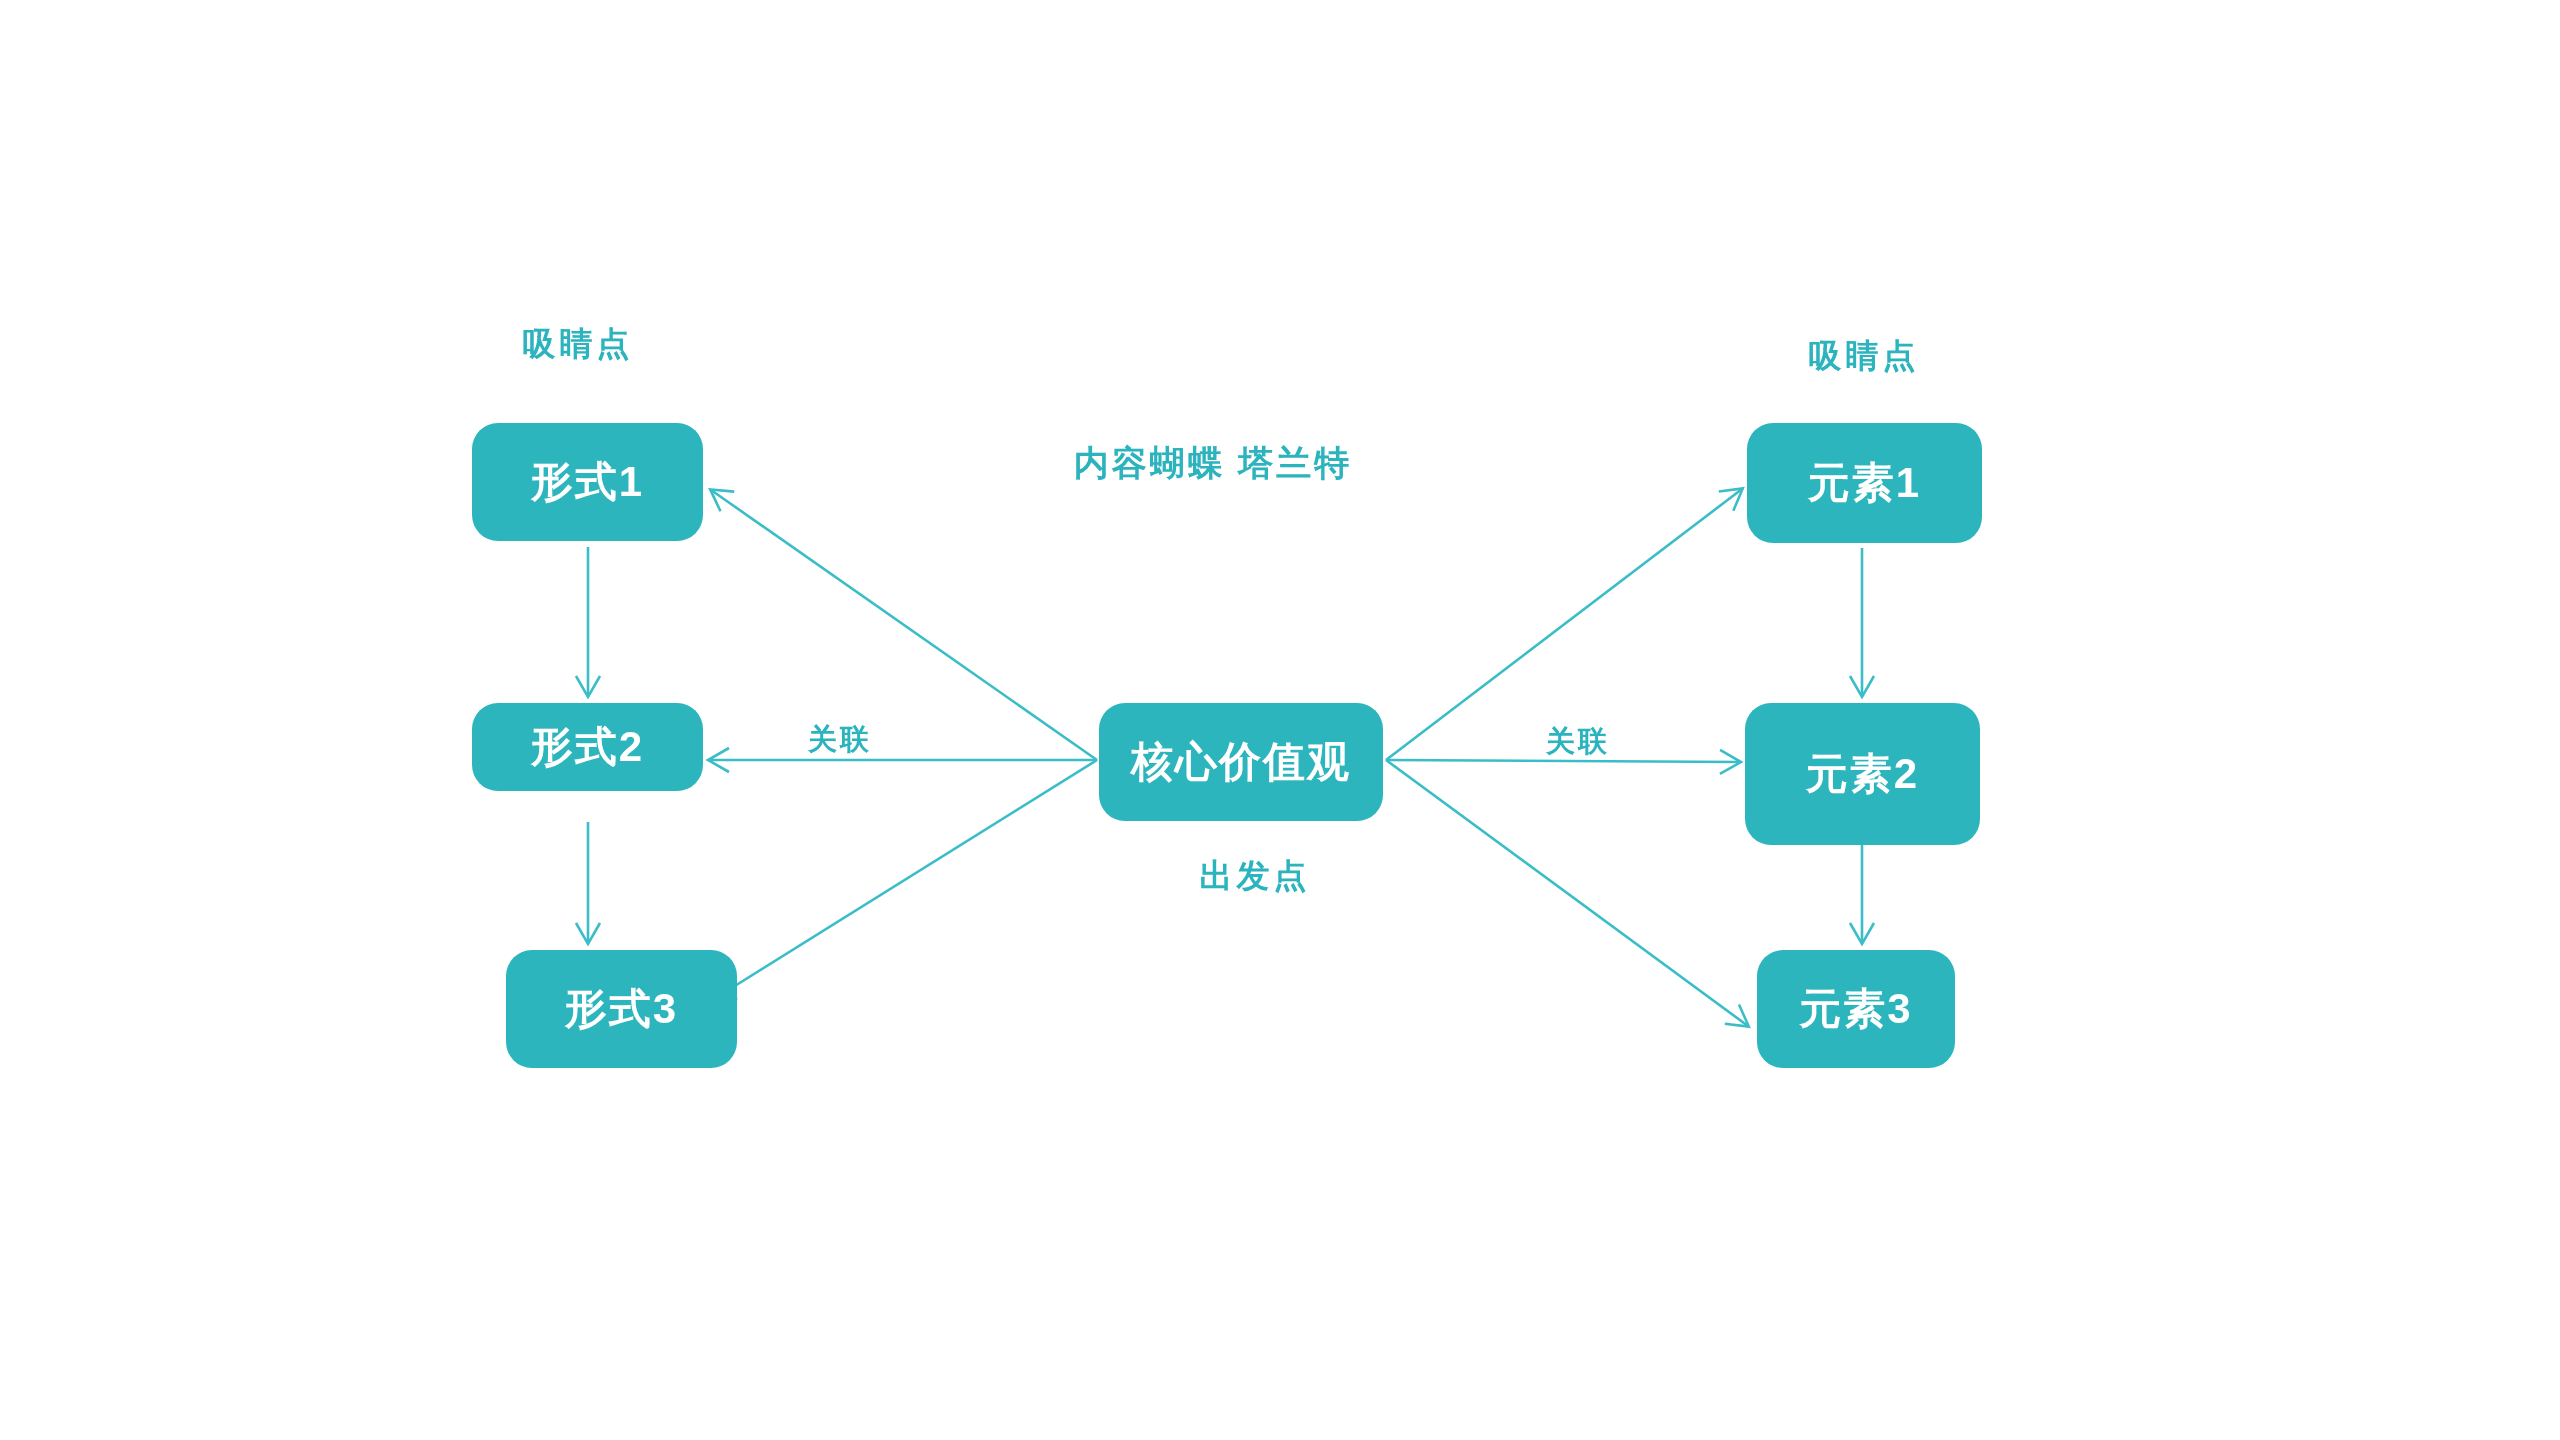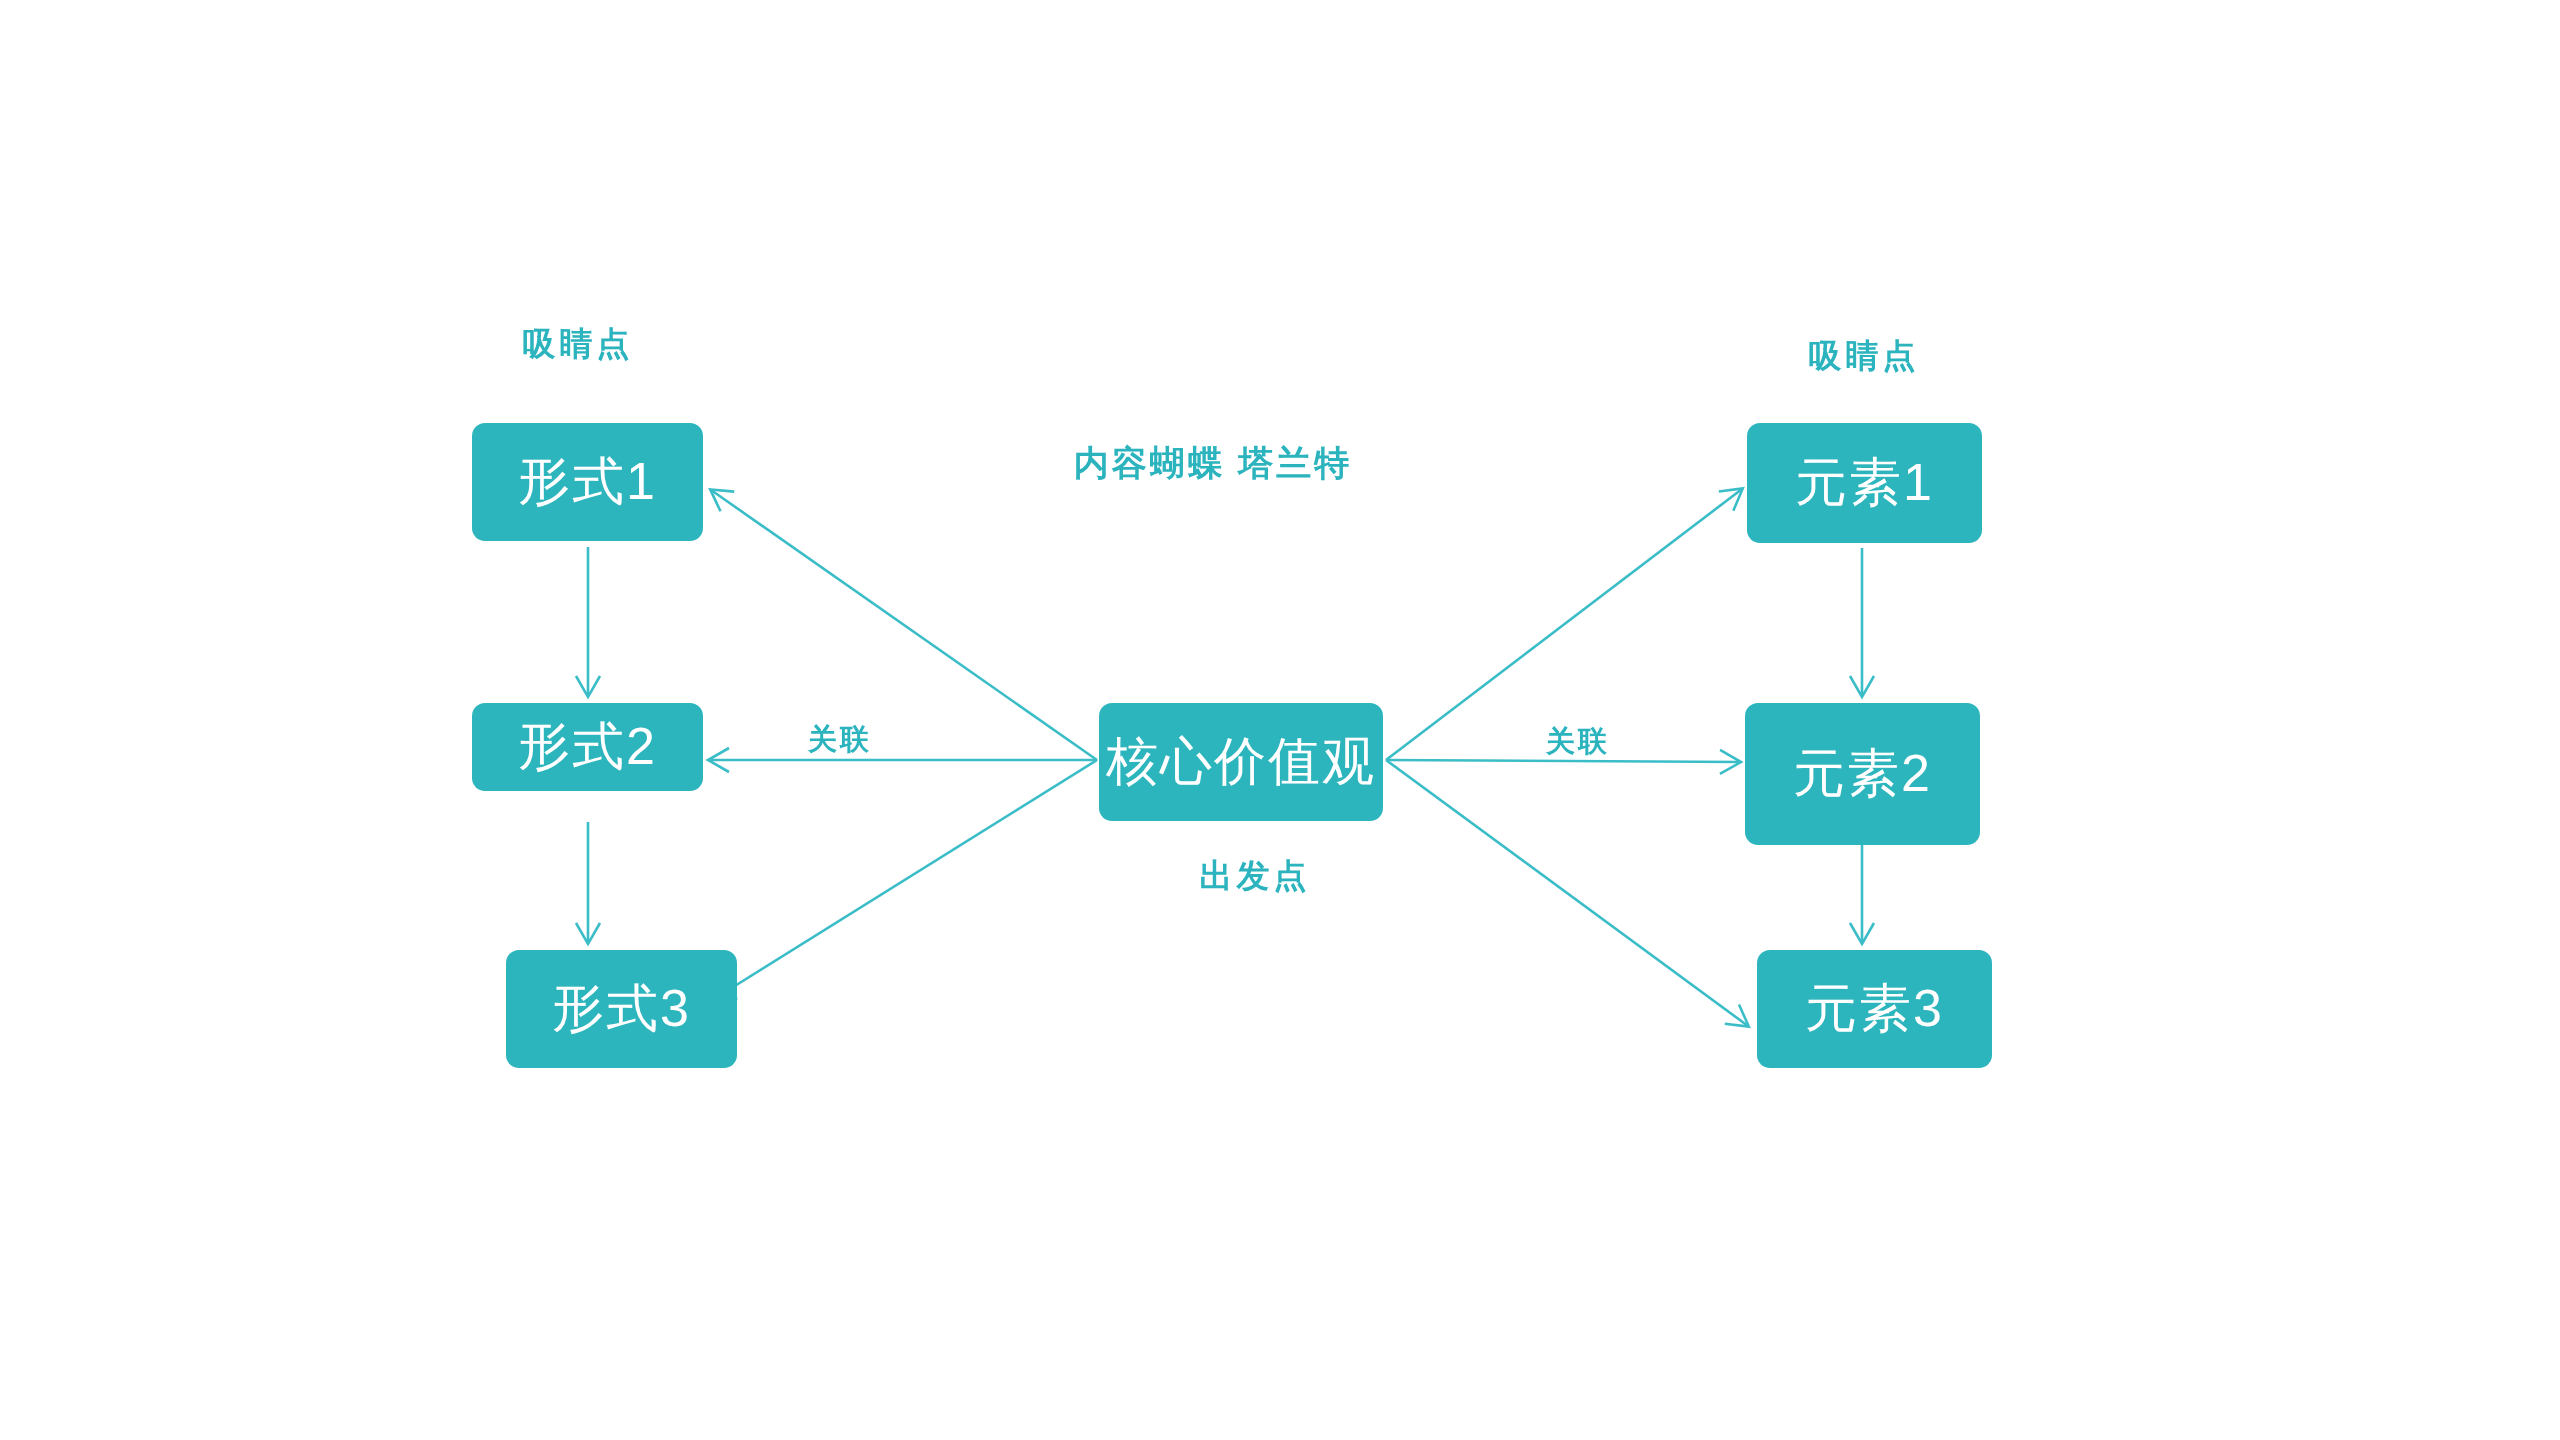--- a/index.html
+++ b/index.html
@@ -10,25 +10,25 @@
     --bg:#ffffff;
   }
   *{margin:0;padding:0;box-sizing:border-box;}
   html,body{width:2560px;height:1440px;background:var(--bg);overflow:hidden;}
   body{font-family:"Liberation Sans","DejaVu Sans",sans-serif;}
   .canvas{position:relative;width:2560px;height:1440px;background:var(--bg);}
   .connectors{position:absolute;left:0;top:0;width:2560px;height:1440px;}
   .node{
     position:absolute;
     background:var(--node-fill);
-    border-radius:13px;
+    border-radius:26px;
     display:flex;align-items:center;justify-content:center;
     color:var(--node-text);
-    font-size:52px;
-    font-weight:400;
+    font-size:42px;
+    font-weight:700;
     letter-spacing:2px;
     cursor:default;
   }
   .caption{
     position:absolute;
     transform:translate(-50%,-50%);
     color:var(--label);
     font-size:33px;
     font-weight:700;
     letter-spacing:4px;
@@ -100,17 +100,17 @@
   <div class="node" style="left:472px;top:950px;width:231px;height:118px;margin-left:34px;">
     <span>形式3</span>
   </div>
 
   <div class="node" style="left:1747px;top:423px;width:235px;height:120px;">
     <span>元素1</span>
   </div>
   <div class="node" style="left:1745px;top:703px;width:235px;height:142px;">
     <span>元素2</span>
   </div>
-  <div class="node" style="left:1757px;top:950px;width:235px;height:118px;">
+  <div class="node" style="left:1757px;top:950px;width:198px;height:118px;">
     <span>元素3</span>
   </div>
 
 </div>
 
 </body></html>

